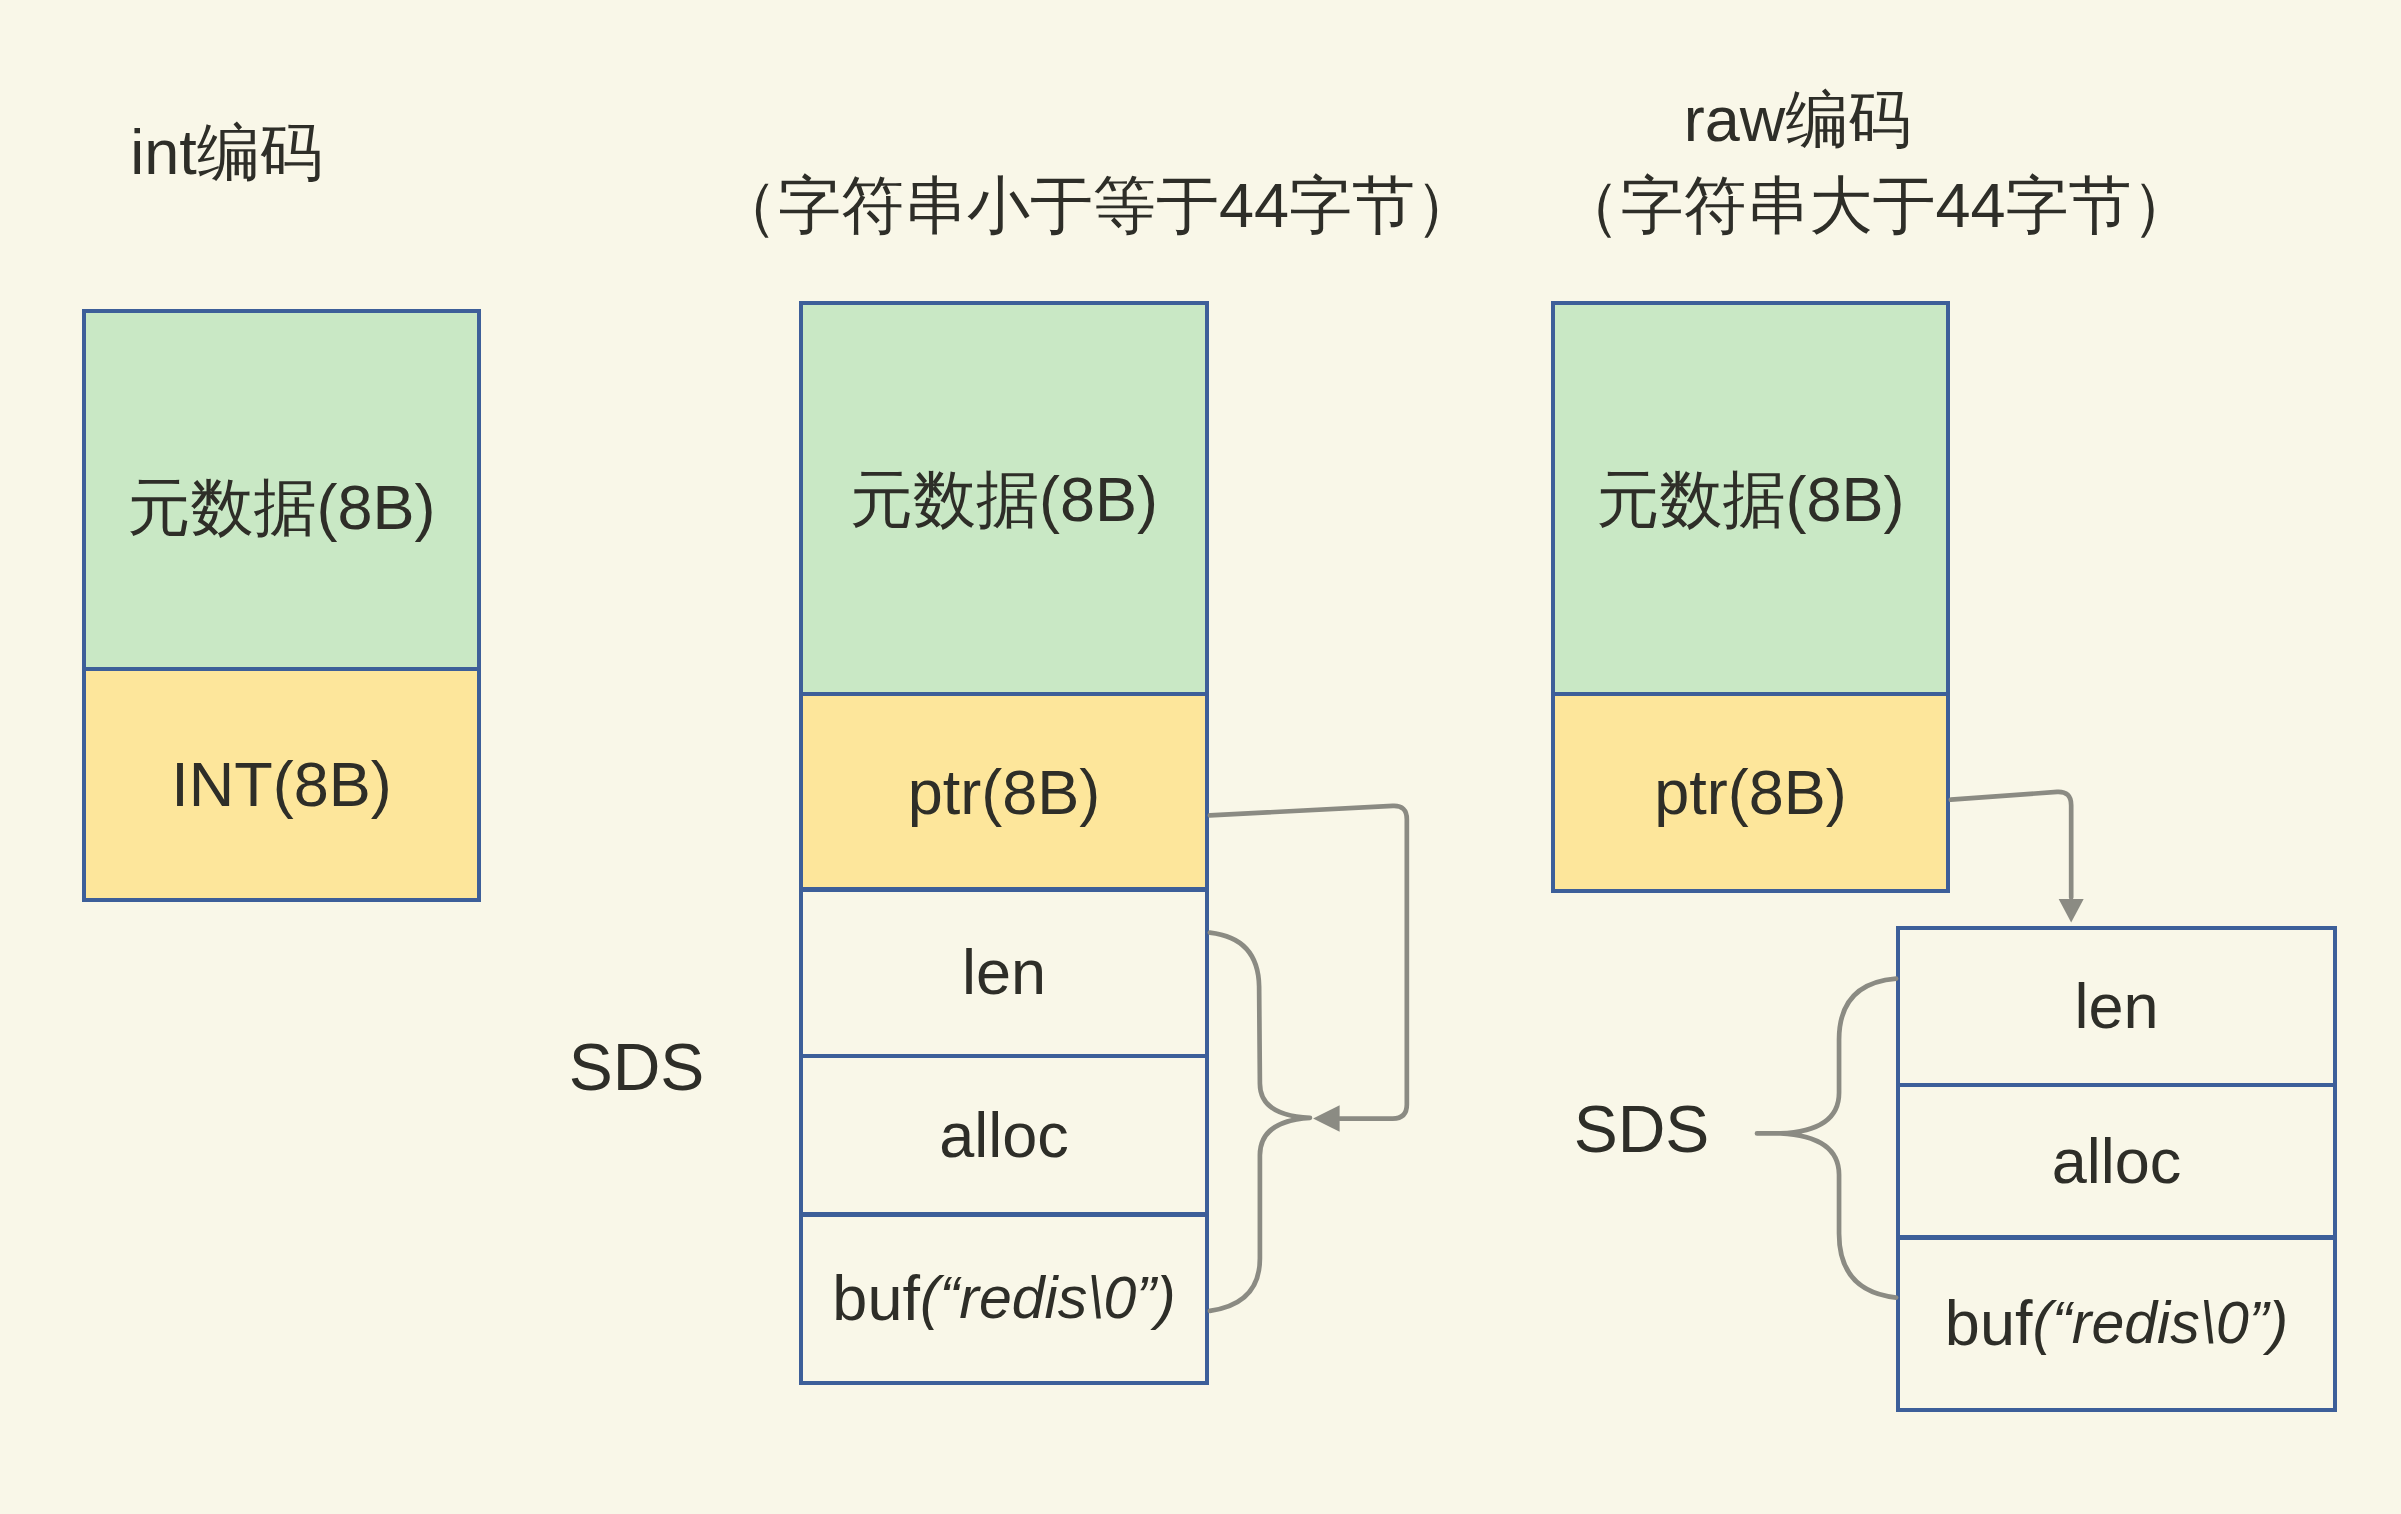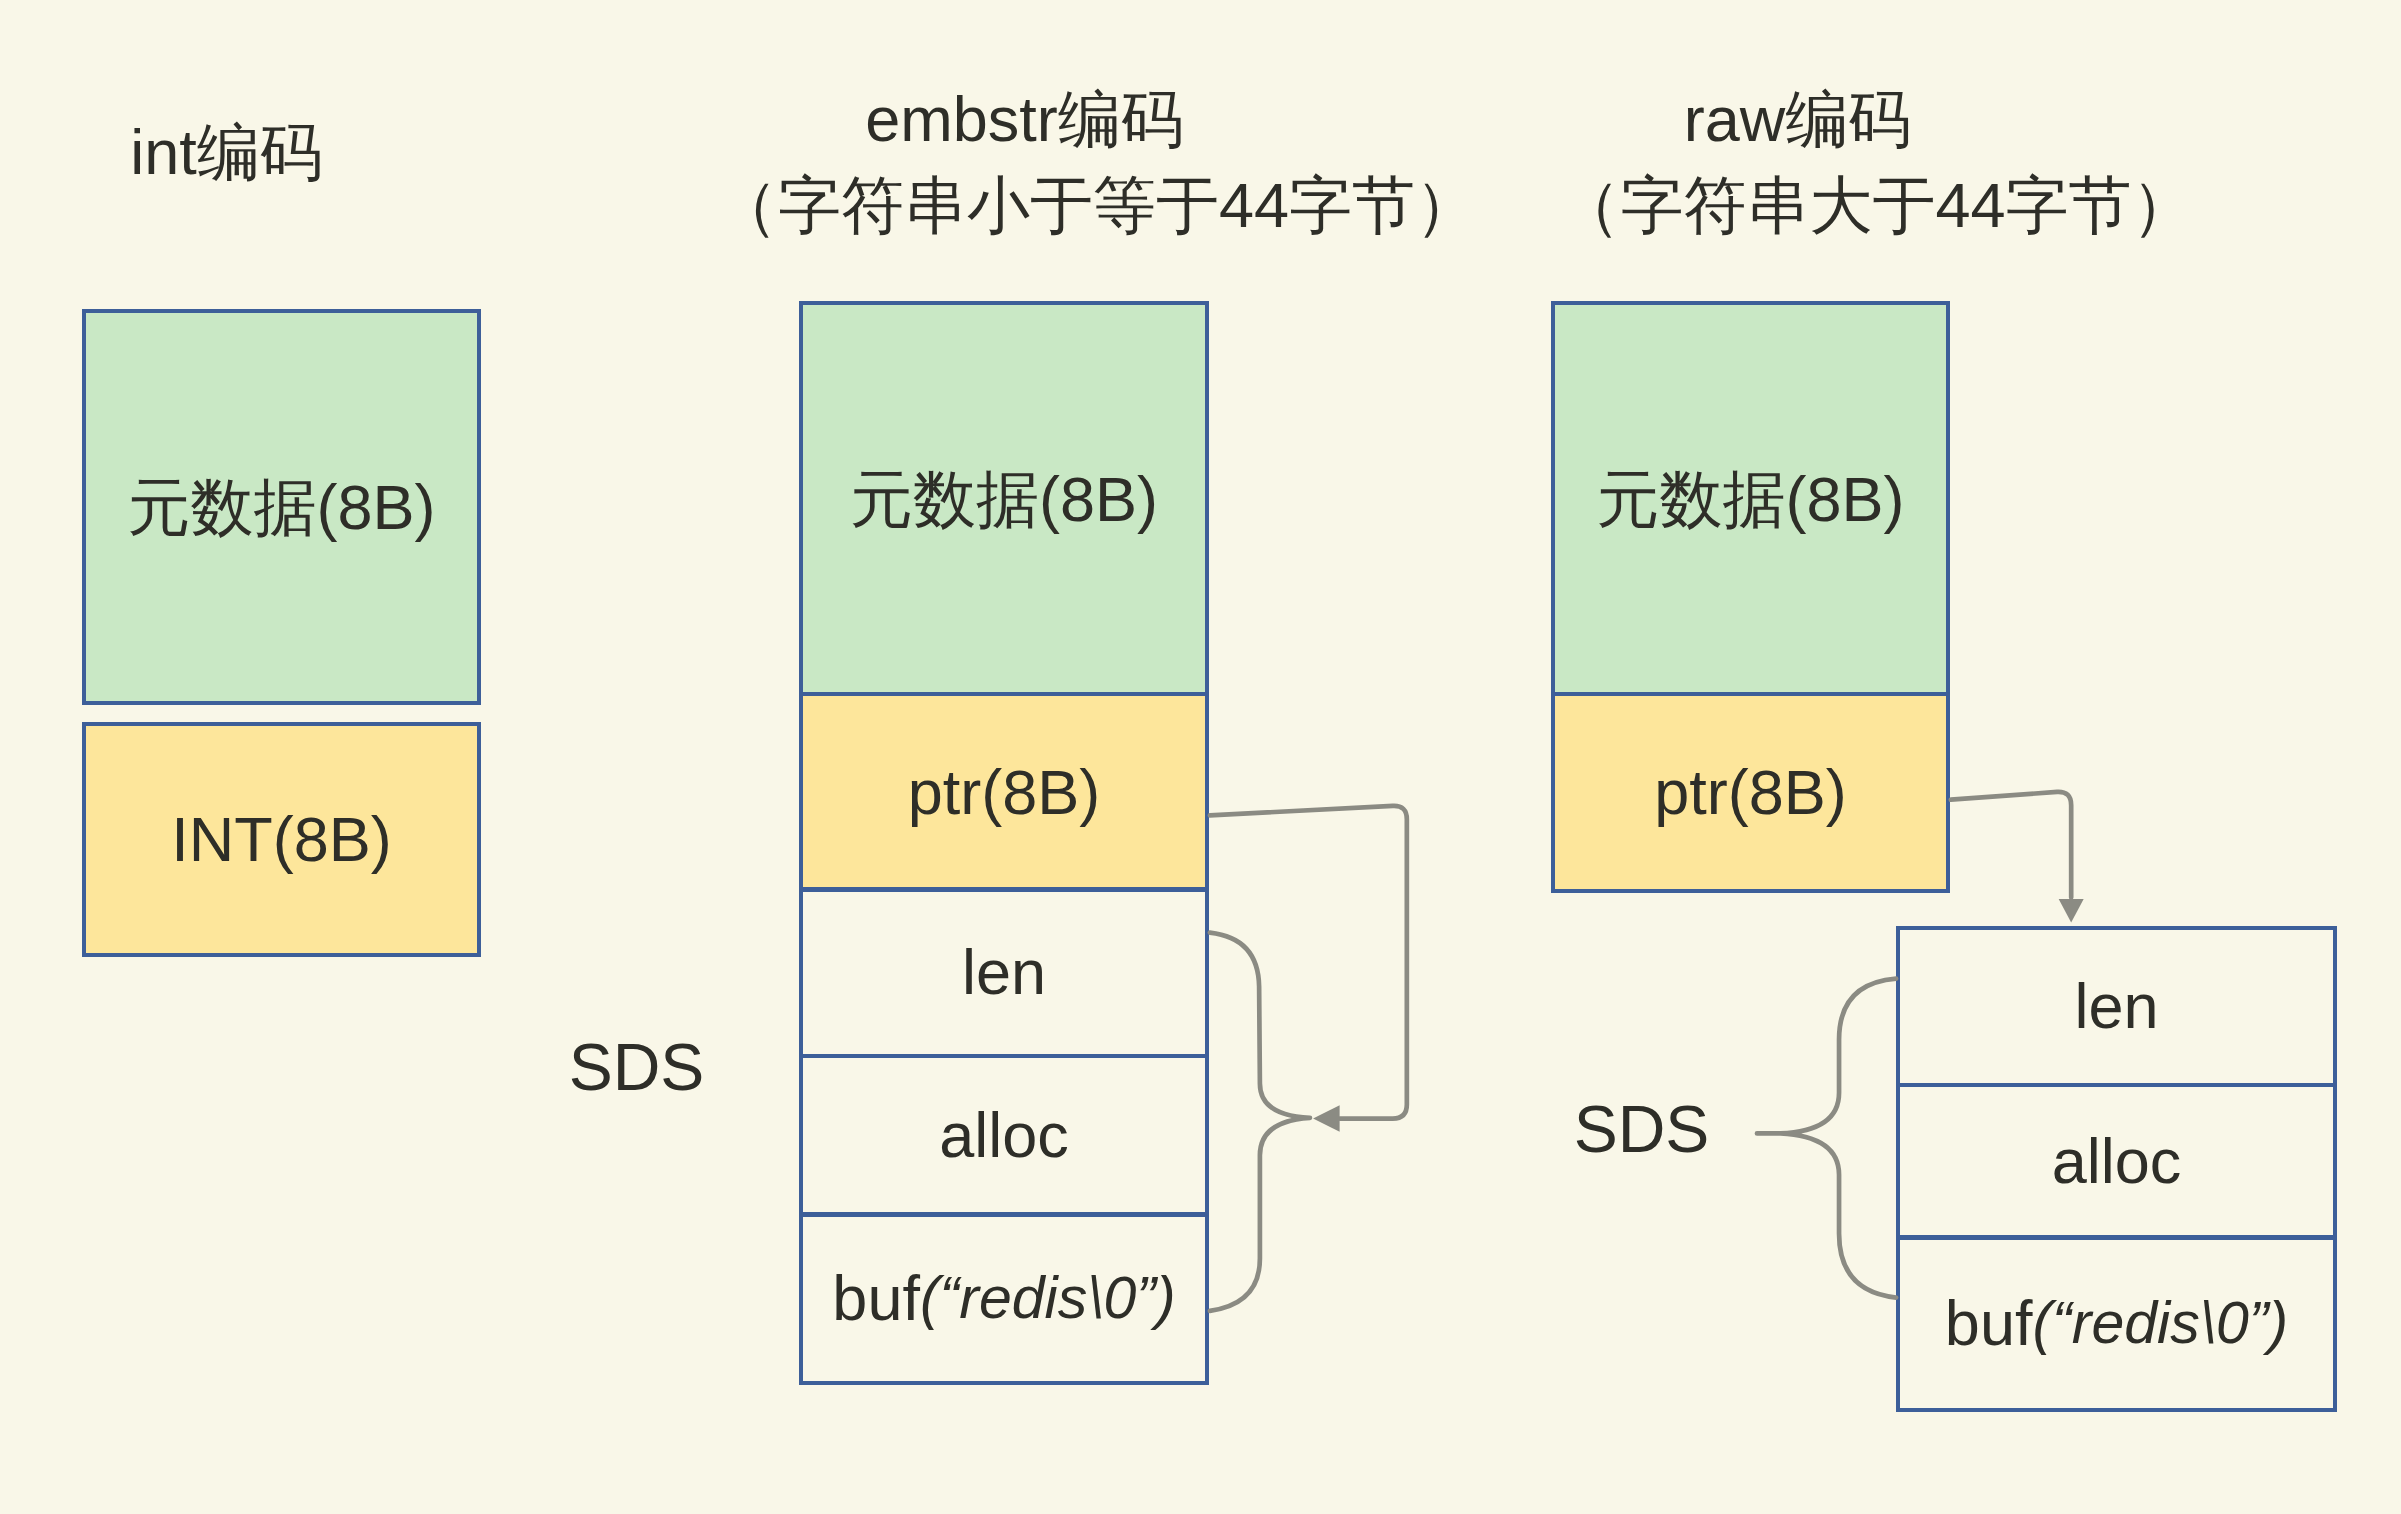--- a/index.html
+++ b/index.html
@@ -64,31 +64,30 @@
   }
   svg.overlay polygon { fill: #8b8b83; stroke: none; }
 </style>
 </head>
 <body>
 
 <div class="stage">
 
   <div class="title" style="left:70px; top:116px; width:313px;">int编码</div>
 
-  <div class="title" style="left:782px; top:83px; width:485px;">embstr编码</div>
   <div class="title" style="left:715px; top:169px; width:711px;">（字符串小于等于44字节）</div>
 
   <div class="title" style="left:1571px; top:83px; width:453px;">raw编码</div>
   <div class="title" style="left:1524px; top:169px; width:704px;">（字符串大于44字节）</div>
 
   <div class="cell fill-green" style="left:82px; top:309px; width:399px; height:396px;">
     <span>元数据</span>
     <span>(8B)</span>
   </div>
-  <div class="cell fill-yellow" style="left:82px; top:722px; width:399px; height:235px;text-align:right;">
+  <div class="cell fill-yellow" style="left:82px; top:667px; width:399px; height:235px;text-align:right;">
     <span>INT</span>
     <span>(8B)</span>
   </div>
 
   <div class="cell fill-green" style="left:799px; top:301px; width:410px; height:396px;">
     <span>元数据</span>
     <span>(8B)</span>
   </div>
   <div class="cell fill-yellow" style="left:799px; top:692px; width:410px; height:200px;">
     <span>ptr</span>

